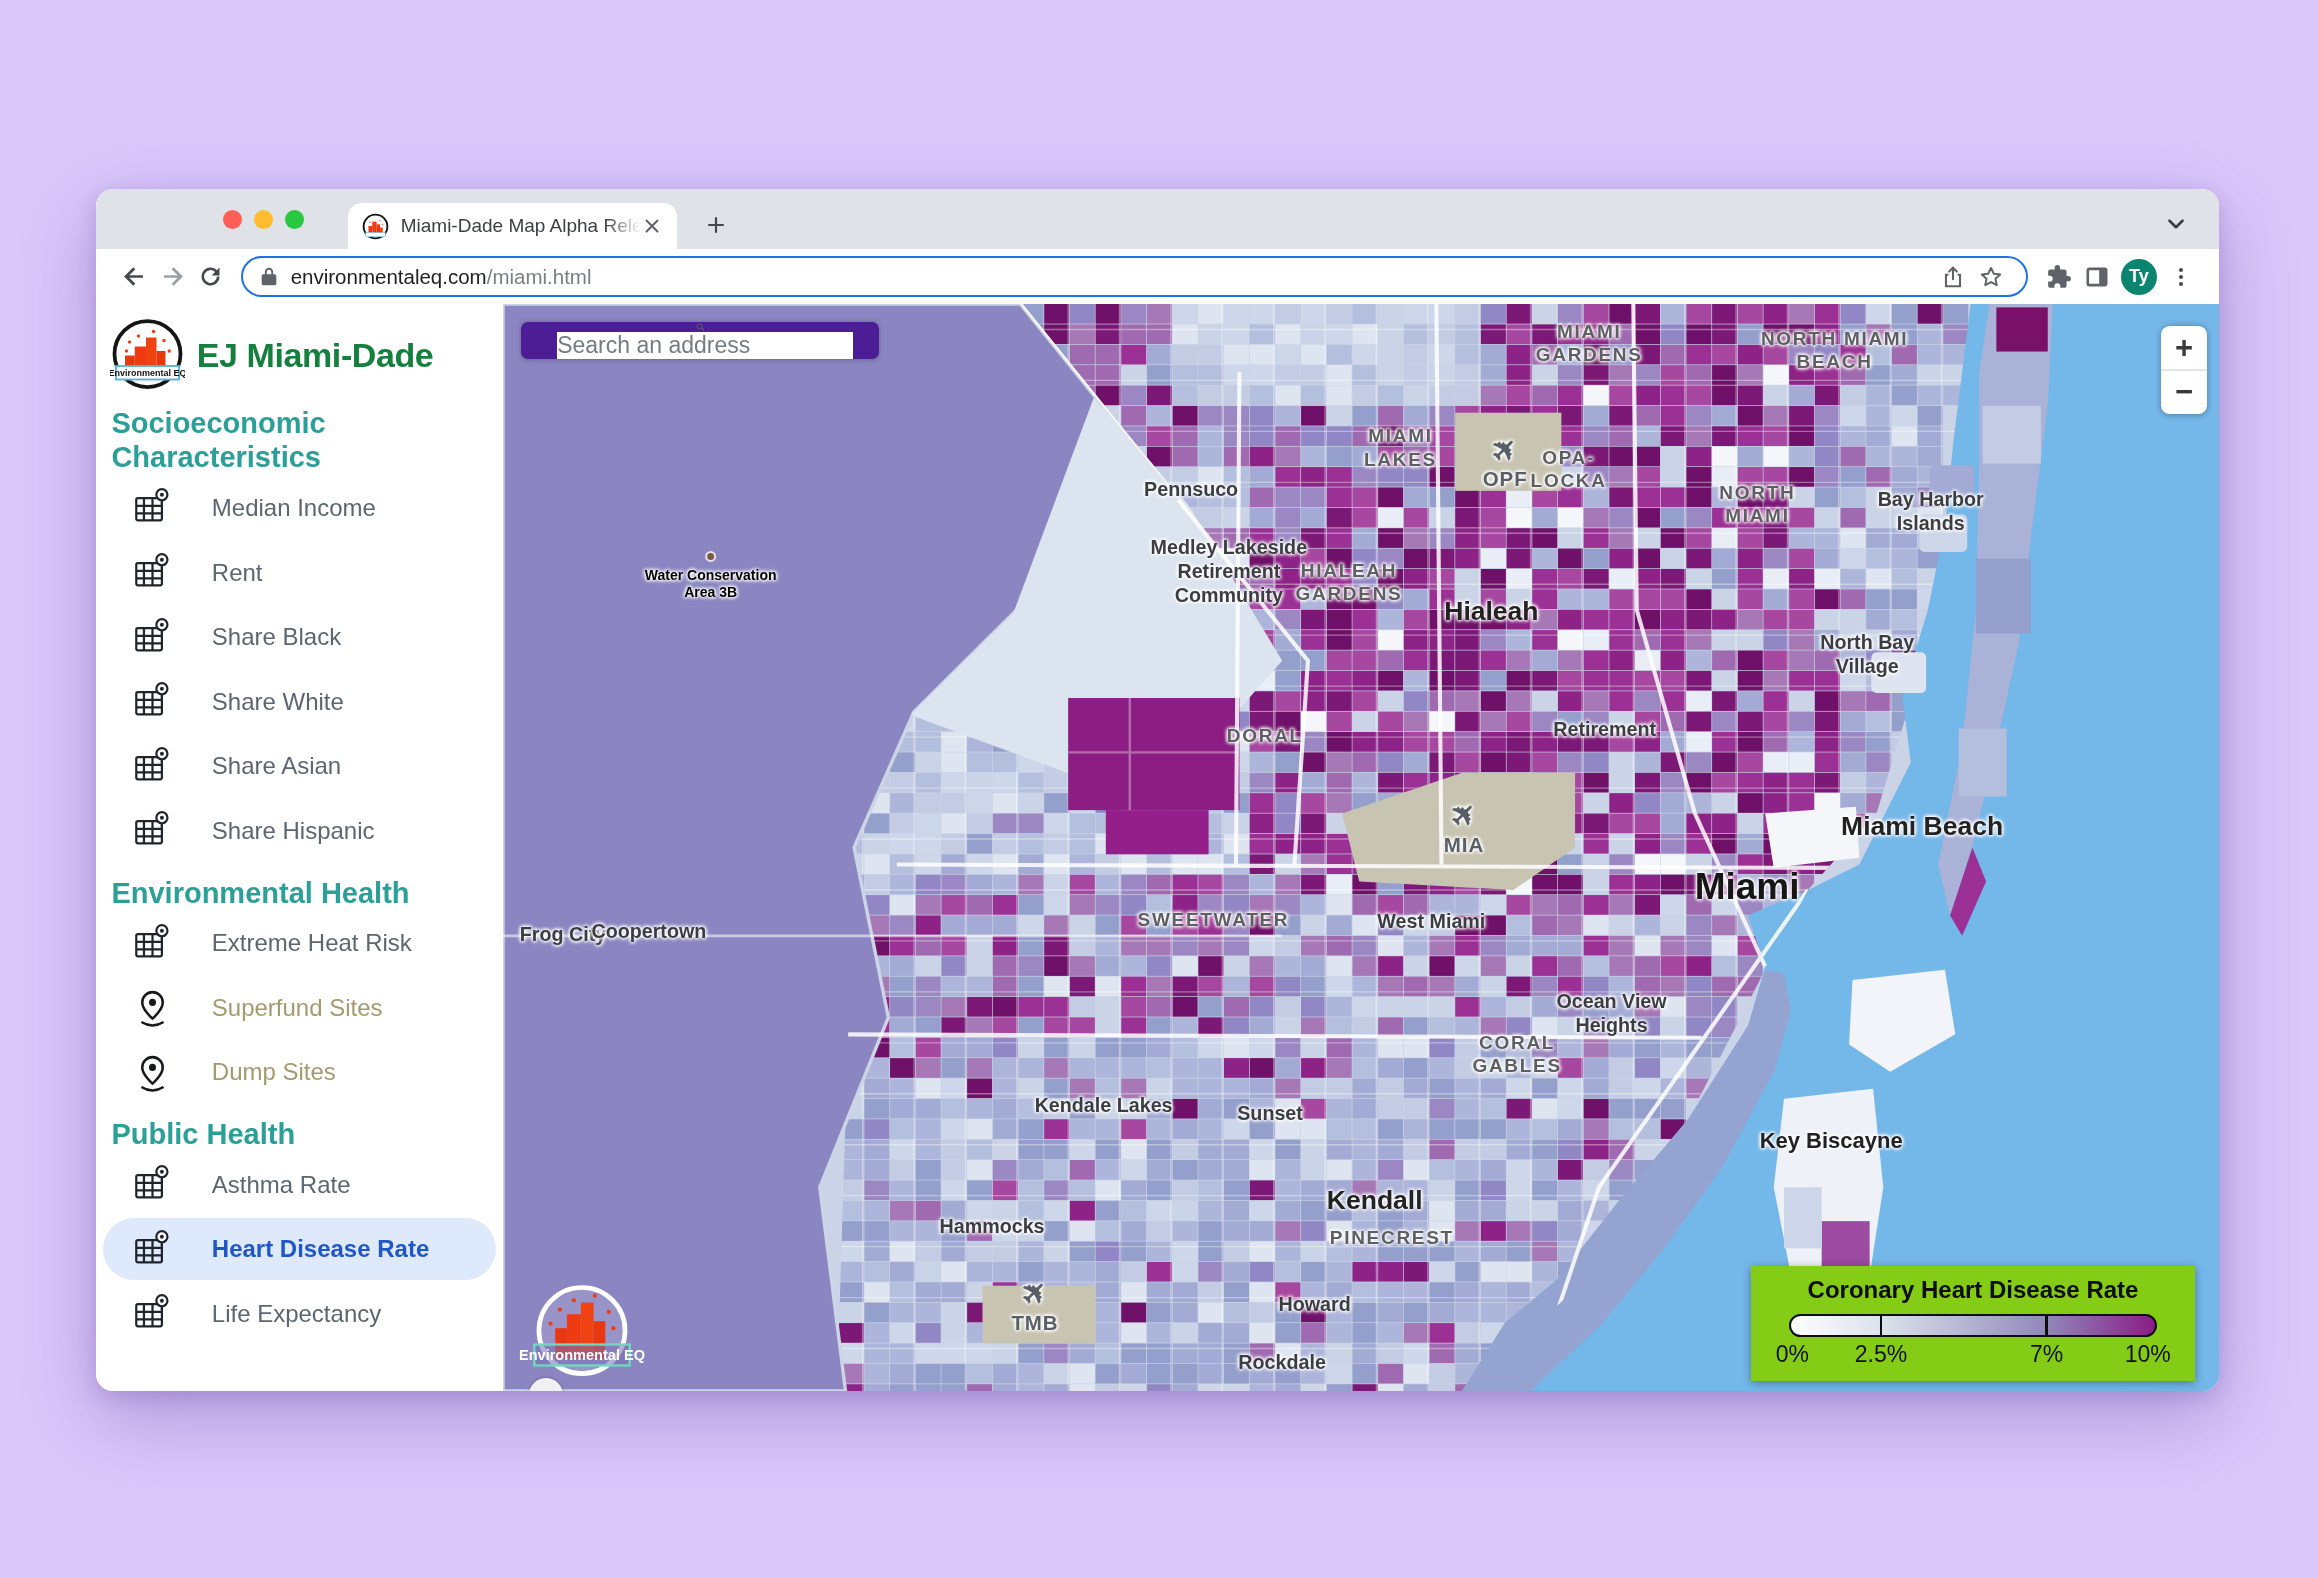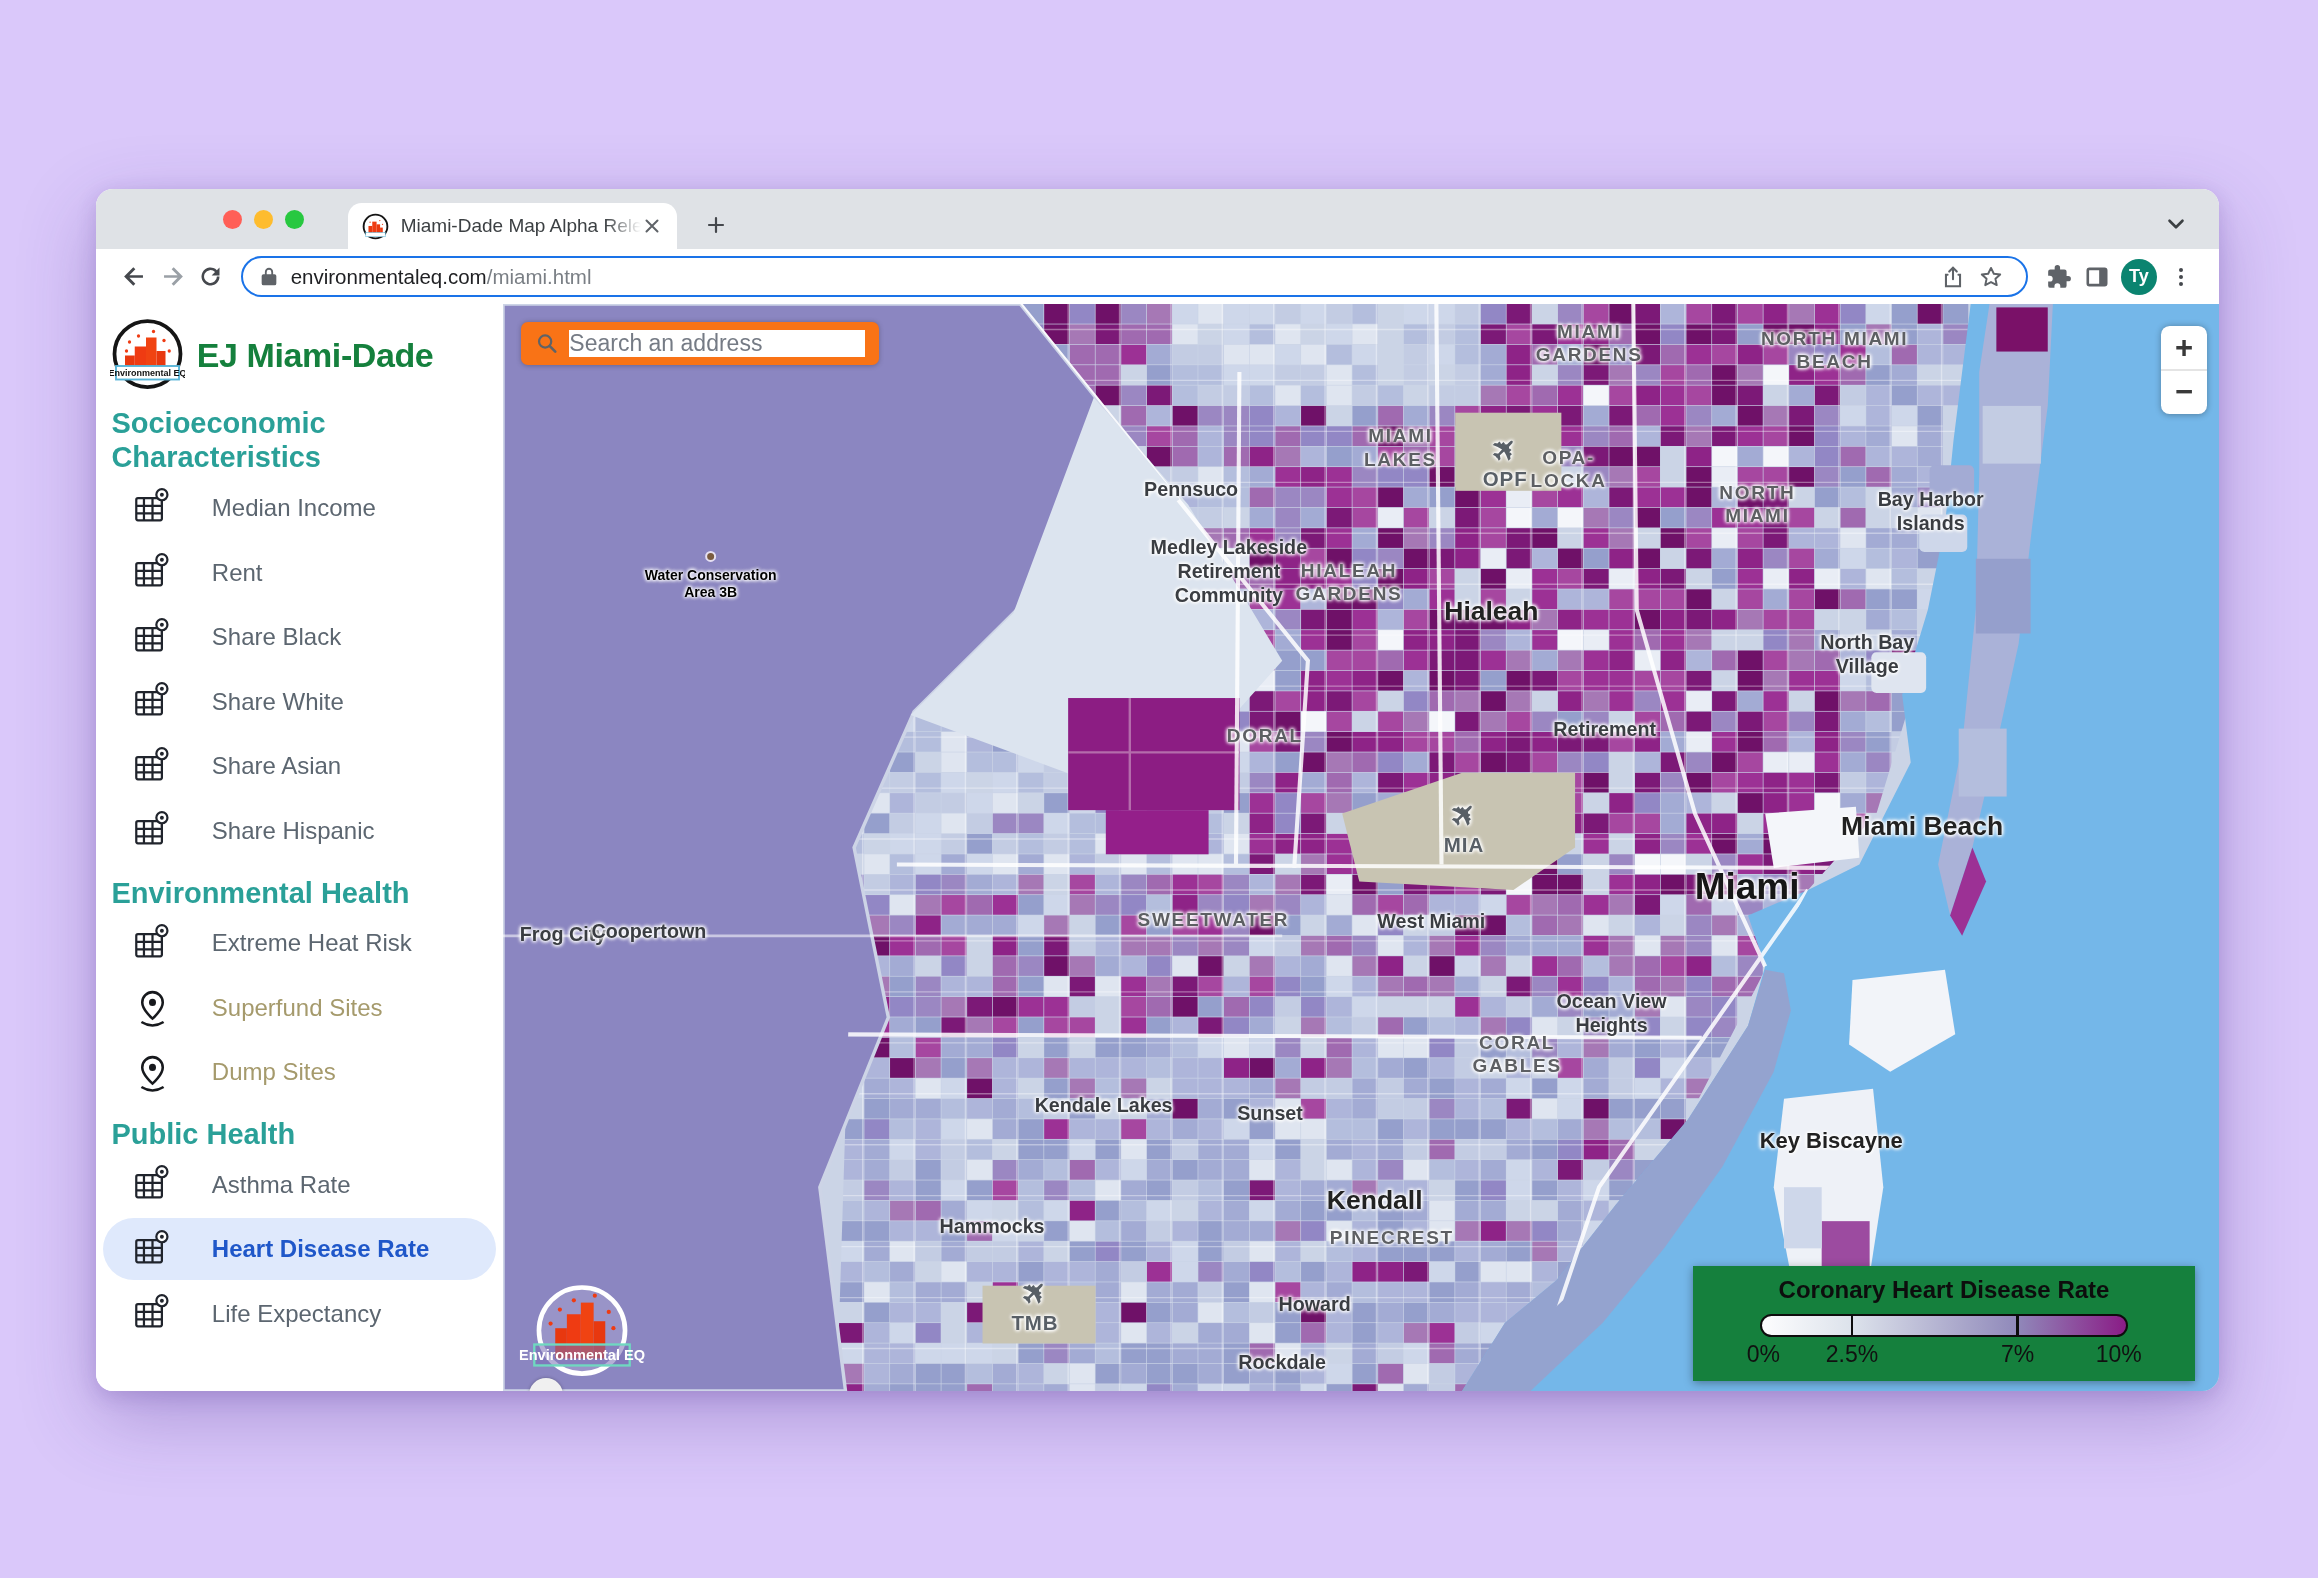--- a/index.html
+++ b/index.html
@@ -57,31 +57,31 @@
   .mlab.caps { font-size:19px; font-weight:bold; letter-spacing:1.7px; color:#5d5f63; }
   .mlab.town { font-size:19.7px; font-weight:600; color:#3a3d42; }
   .mlab.city { font-size:26.5px; font-weight:bold; color:#222; }
   .mlab.city-sm { font-size:22px; font-weight:bold; color:#222; }
   .mlab.city-xl { font-size:37px; font-weight:bold; color:#161616; }
   .mlab.park { font-size:14px; font-weight:600; color:#000000; }
   .mlab.airport { font-size:20.5px; font-weight:bold; color:#585f66; letter-spacing:0.9px; }
   .mlab .plane { display:block; font-size:31px; transform:rotate(-45deg); line-height:1; margin-bottom:1.7px; }
   .mlab .pdot { display:block; width:11px; height:11px; border-radius:50%; background:#7a5c40; border:2.6px solid #e6e0f2; margin:0 auto 5.1px; }
 
-  .searchbox { position:absolute; left:18px; top:18px; width:358px; height:43px; background:#f97316; border-radius:6.8px;
-    box-shadow:0 0.9px 5.1px rgba(0,0,0,.25); display:flex; align-items:center; padding:0 13.7px; }
+  .searchbox { position:absolute; left:18px; top:18px; width:358px; height:37px; background:#4c1d95; border-radius:6.8px;
+    box-shadow:0 0.9px 5.1px rgba(0,0,0,.25); display:flex; align-items:center; padding:0 13.7px;flex-direction:column; }
   .searchbox input { border:none; outline:none; font-size:23px; color:#444; flex:1; margin-left:10.3px; font-family:inherit; }
   .searchbox input::placeholder { color:#757b85; }
 
   .zoomctl { position:absolute; right:12px; top:22px; width:46px; background:#fff; border-radius:8.6px;
     box-shadow:0 0.9px 6.8px rgba(0,0,0,.3); overflow:hidden; }
   .zbtn { height:43px; display:flex; align-items:center; justify-content:center; font-size:31px; font-weight:bold; color:#3a3a3a; cursor:pointer; }
   .zdiv { height:1.7px; background:#e4e4e4; }
 
-  .legend { position:absolute; right:24px; bottom:10.3px; width:502px; height:115px; background:#15803d;
+  .legend { position:absolute; right:24px; bottom:10.3px; width:444px; height:115px; background:#84cc16;
     box-shadow:0 1.7px 8.6px rgba(0,0,0,.35); padding-top:10.3px; }
   .leg-title { text-align:center; font-size:24px; font-weight:bold; color:#0d0d0d; }
   .leg-bar-wrap { position:relative; width:368px; margin:10.3px auto 0; }
   .leg-bar { height:23px; border:2.6px solid #0d0d0d; border-radius:13px; }
   .leg-div { position:absolute; top:0; width:2.6px; height:23px; background:#0d0d0d; }
   .leg-ticks { position:relative; width:368px; margin:3.4px auto 0; height:26px; }
   .leg-tick { position:absolute; transform:translateX(-50%); font-size:23px; color:#111; white-space:nowrap; }
 
   .map-logo { position:absolute; left:15.4px; bottom:6.8px; width:128px; pointer-events:none; }
   .attrib-sliver { position:absolute; left:26px; bottom:-20.5px; width:34px; height:34px; border-radius:50%; background:#f0f0f0; box-shadow:0 0 3.4px rgba(0,0,0,.3); }

